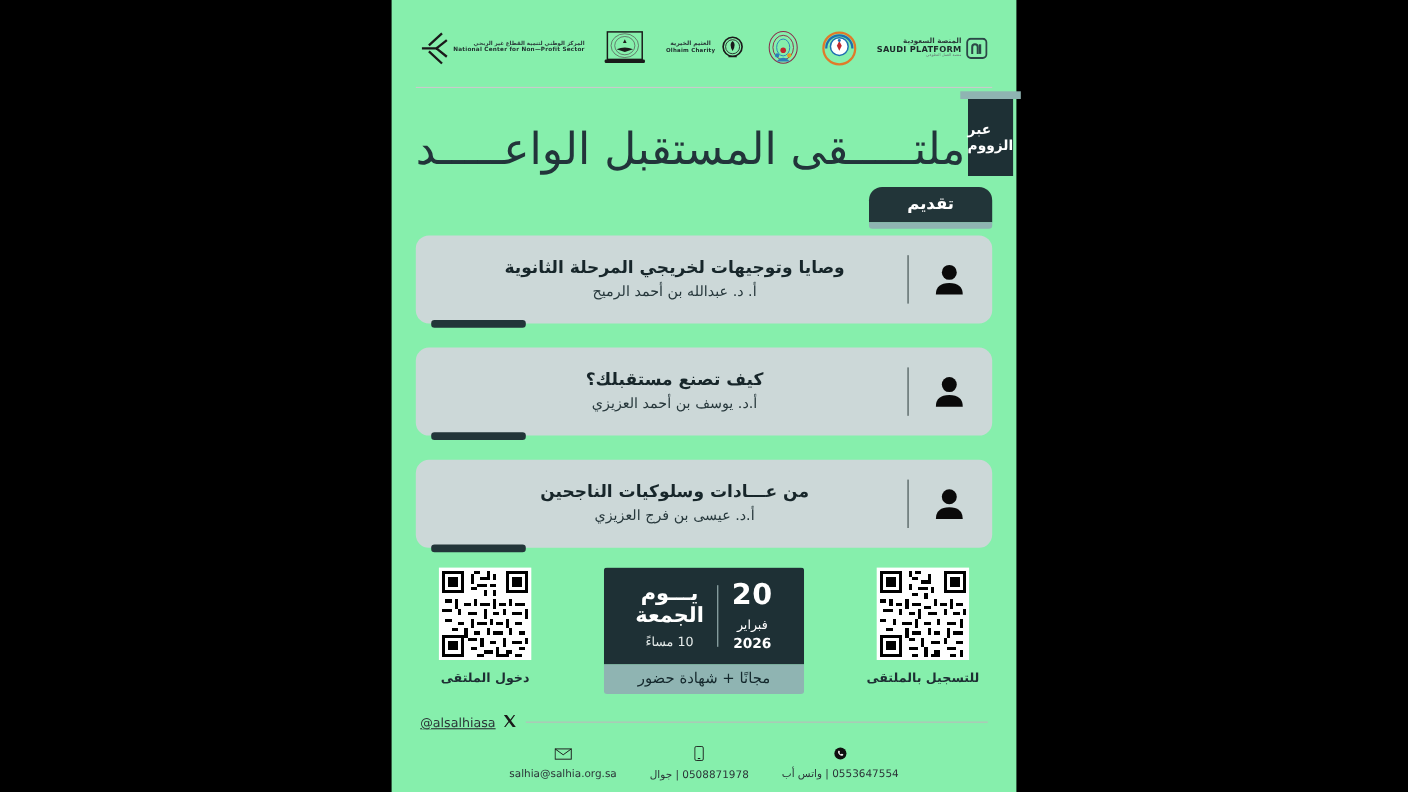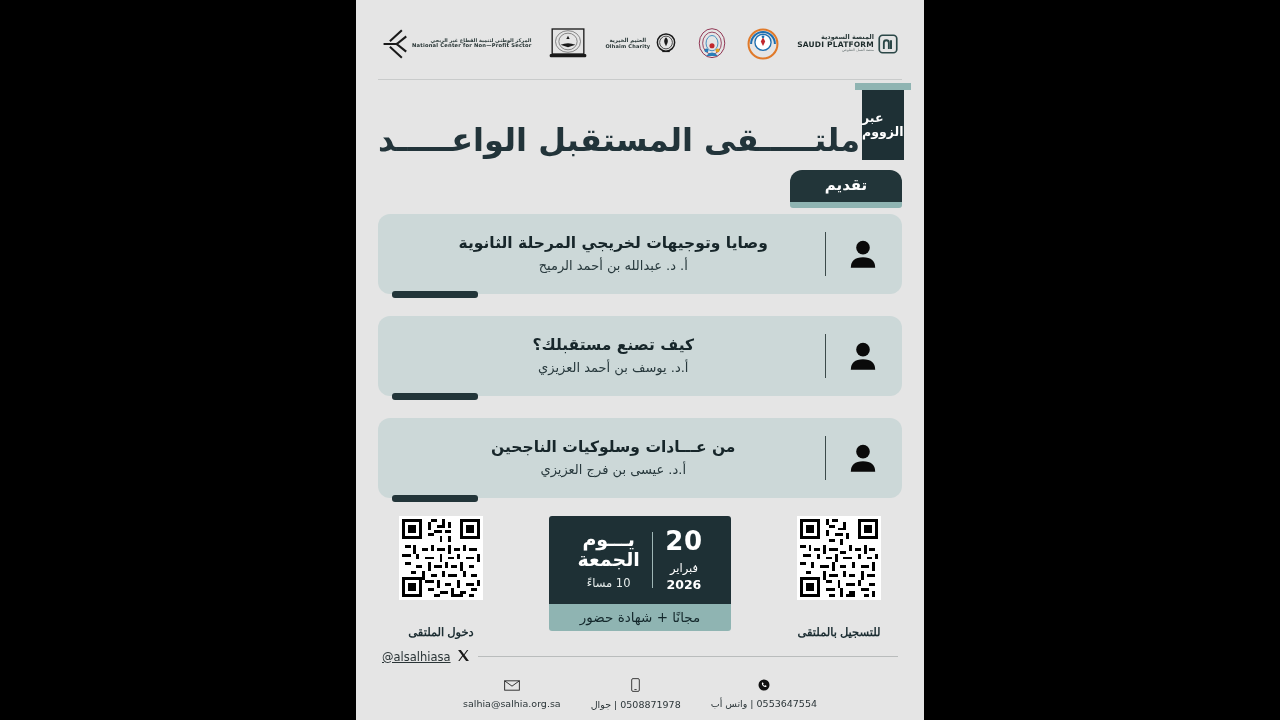--- a/index.html
+++ b/index.html
@@ -13,21 +13,21 @@
   #stage {
     position: relative;
     width: 1280px; height: 720px;
     background: #000;
   }
   
   #poster {
     position: absolute;
     left: 356px; top: 0;
     width: 568px; height: 720px;
-    background: #e5e5e5;
+    background: #86efac;
     display: flex;
     flex-direction: column;
     padding: 12px 22px 0 22px;
   }
 
   
   .logo-strip {
     display: flex;
     align-items: center;
     justify-content: space-between;
@@ -65,22 +65,22 @@
   .title-row {
     position: relative;
     display: flex;
     align-items: flex-end;
     justify-content: space-between;
     flex-direction: row-reverse;
     padding: 0 0 6px 0;
     height: 86px;
   }
   .main-title {
-    font-size: 32px;
-    font-weight: bold;
+    font-size: 40px;
+    font-weight: normal;
     color: #22343a;
     line-height: 1;
     white-space: nowrap;
     padding-bottom: 4px;
     letter-spacing: -0.5px;
   }
   .zoom-badge {
     position: relative;
     width: 78px; height: 70px;
     background: #1e3035;
@@ -187,22 +187,21 @@
     justify-content: space-between;
     padding: 18px 8px 0 8px;
     gap: 8px;
   }
   .qr-block { display: flex; flex-direction: column; align-items: center; width: 110px; }
   .qr-img { width: 84px; height: 84px; display: block; background: #fff; }
   .qr-label {
     font-size: 11.5px;
     font-weight: bold;
     color: #1d2e33;
-    padding-top: 25px;
-    font-family: Liberation Serif, serif;
+    padding-top: 9px;
   }
 
   .date-block {
     width: 182px;
     display: flex; flex-direction: column;
     border-radius: 3px; overflow: hidden;
     box-shadow: 0 0 0 0 transparent;
   }
   .date-main {
     background: #1e3035;

